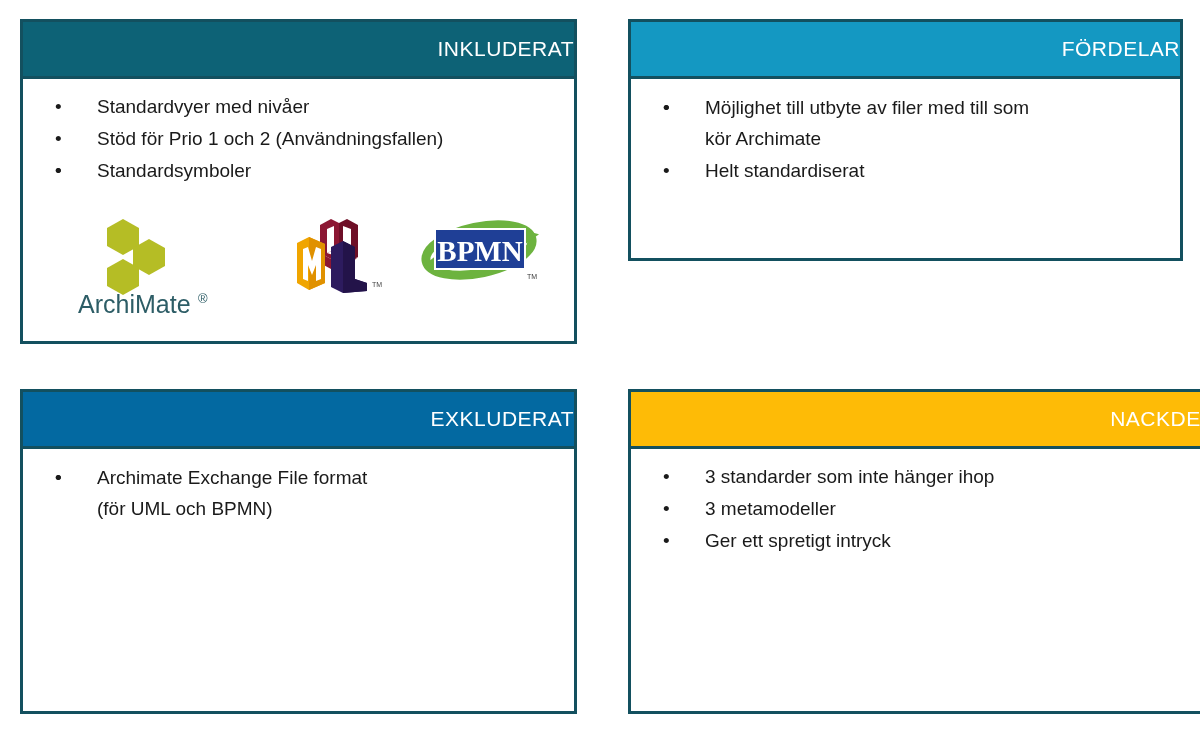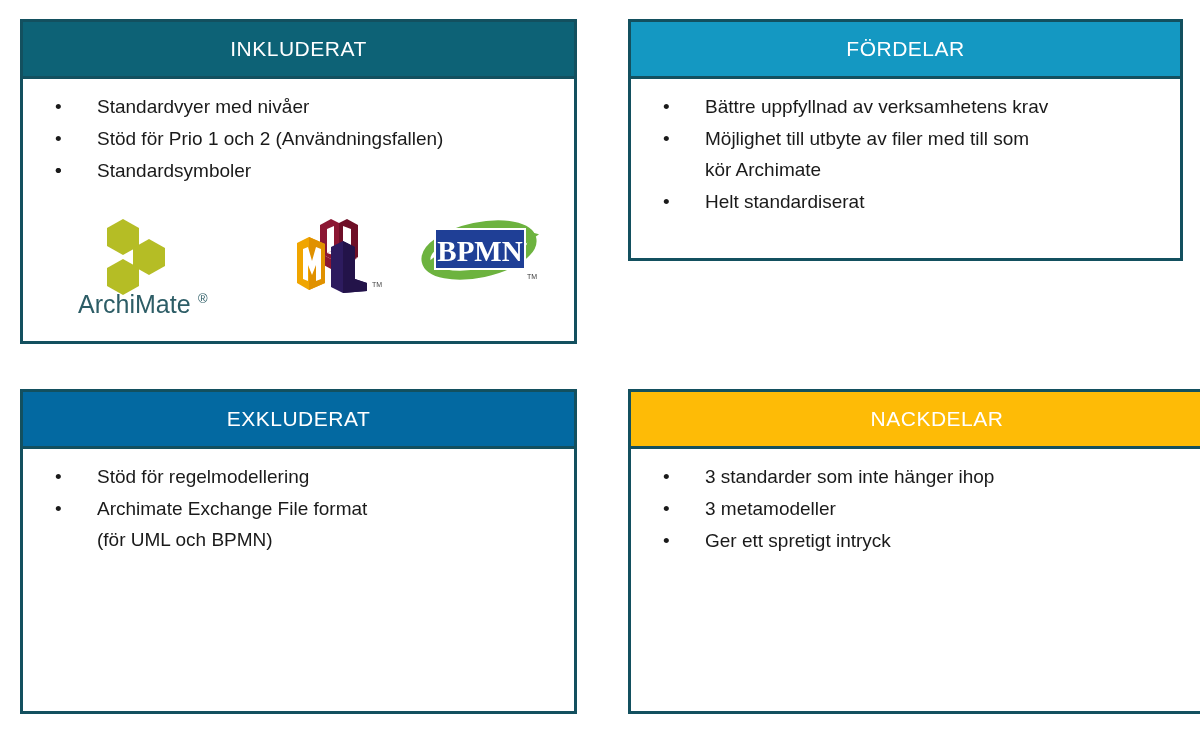--- a/index.html
+++ b/index.html
@@ -34,21 +34,21 @@
   #quad-included  { left: 20px;  top: 19px;  width: 557px; height: 325px; }
   #quad-benefits  { left: 628px; top: 19px;  width: 555px; height: 242px; }
   #quad-excluded  { left: 20px;  top: 389px; width: 557px; height: 325px; }
   #quad-drawbacks { left: 628px; top: 389px; width: 618px; height: 325px; }
 
   .quad-header {
     flex: 0 0 auto;
     height: 54px;
     display: flex;
     align-items: center;
-    justify-content: center;
+    justify-content: flex-end;
     color: #ffffff;
     font-size: 21px;
     letter-spacing: 0.5px;
     font-weight: 400;
     user-select: none;
   }
   #header-included  { background: #0d6276; }
   #header-benefits  { background: #1498c2; }
   #header-excluded  { background: #0369a1; }
   #header-drawbacks { background: #febb06; }
@@ -183,35 +183,35 @@
       </div>
     </div>
   </section>
 
   <section class="quad" id="quad-benefits">
     <div class="quad-header" id="header-benefits">
       <span>FÖRDELAR</span>
     </div>
     <div class="quad-body">
       <ul class="bullets">
-        <li><span class="bullet-dot">•</span><span>Bättre uppfyllnad av verksamhetens krav</span></li>
+        <li><span class="bullet-dot">•</span></li>
         <li><span class="bullet-dot">•</span><span>Möjlighet till utbyte av filer med till som
 kör Archimate</span></li>
         <li><span class="bullet-dot">•</span><span>Helt standardiserat</span></li>
       </ul>
     </div>
   </section>
 
   <section class="quad" id="quad-excluded">
     <div class="quad-header" id="header-excluded">
       <span>EXKLUDERAT</span>
     </div>
     <div class="quad-body">
       <ul class="bullets">
-        <li><span class="bullet-dot">•</span><span>Stöd för regelmodellering</span></li>
+        <li><span class="bullet-dot">•</span></li>
         <li><span class="bullet-dot">•</span><span>Archimate Exchange File format
 (för UML och BPMN)</span></li>
       </ul>
     </div>
   </section>
 
   <section class="quad" id="quad-drawbacks">
     <div class="quad-header" id="header-drawbacks">
       <span>NACKDELAR</span>
     </div>

